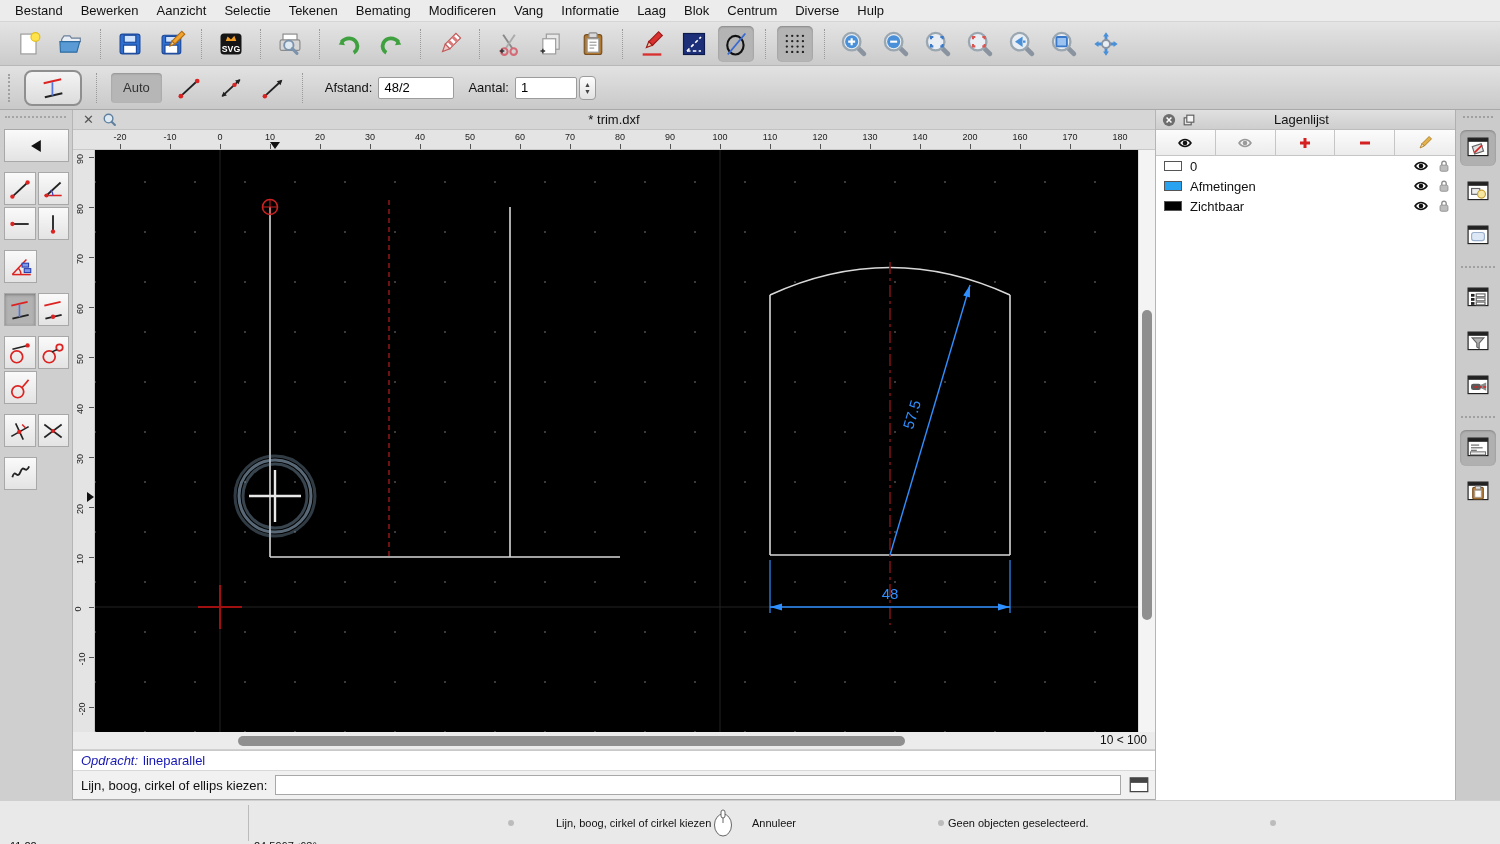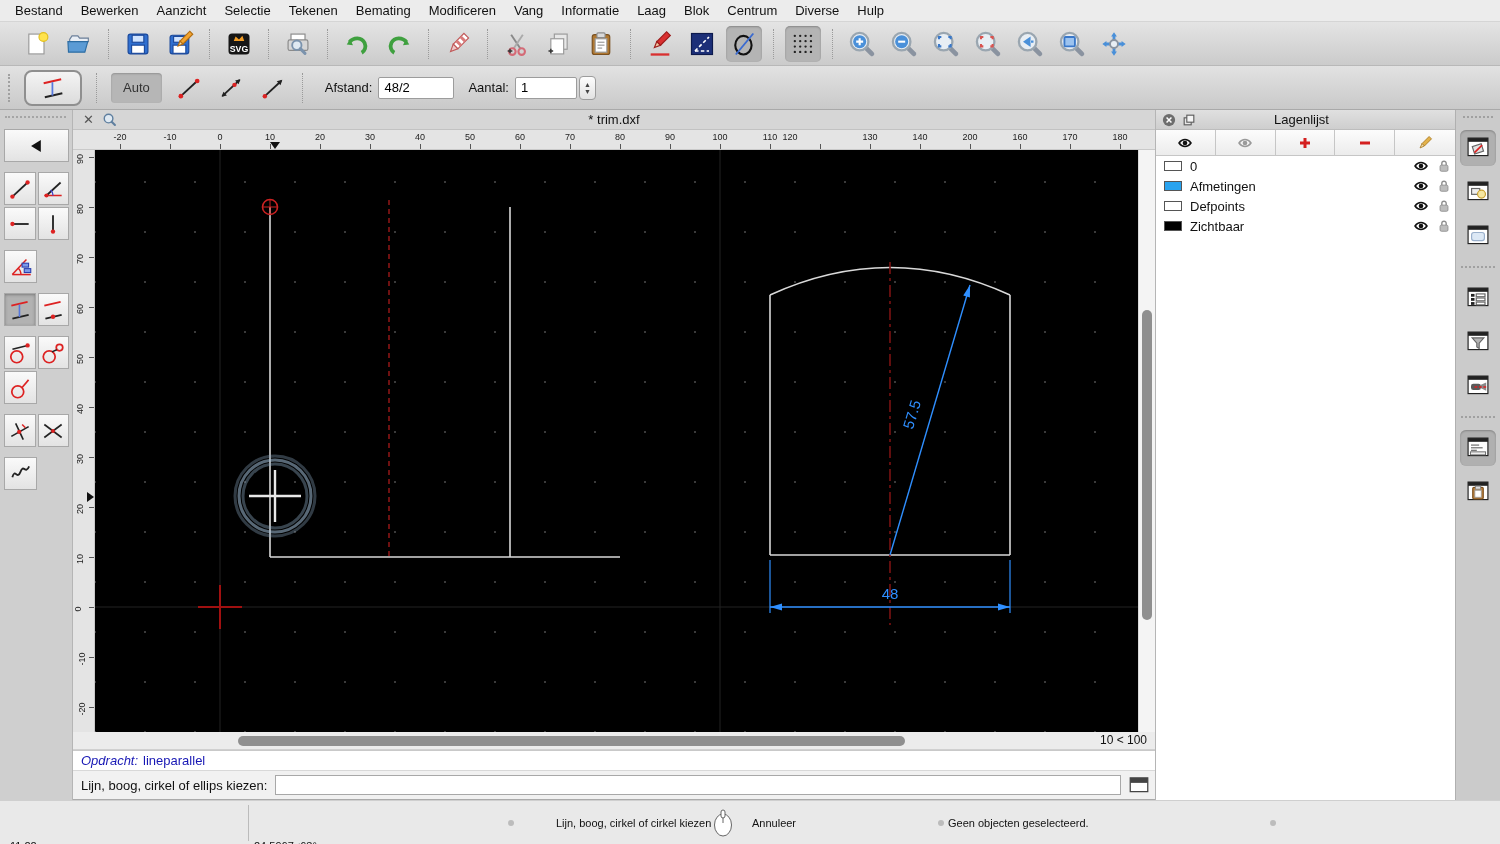--- a/index.html
+++ b/index.html
@@ -7,21 +7,21 @@
   *{box-sizing:border-box;}
   #app{width:1500px;height:844px;display:flex;flex-direction:column;}
 
   
   #menubar{height:22px;background:#ececec;display:flex;align-items:center;
     padding-left:6px;font-size:13px;color:#111;border-bottom:1px solid #d5d5d5;flex:0 0 22px;}
   .menu-item{padding:0 9px;cursor:default;white-space:nowrap;}
 
   
   #toolbar1{height:44px;flex:0 0 44px;background:linear-gradient(#e4e4e4,#cbcbcb);
-    display:flex;align-items:center;padding-left:16px;border-bottom:1px solid #b8b8b8;}
+    display:flex;align-items:center;padding-left:8px;border-bottom:1px solid #b8b8b8;}
   #toolbar2{height:44px;flex:0 0 44px;background:linear-gradient(#e2e2e2,#c9c9c9);
     display:flex;align-items:center;padding-left:6px;border-bottom:1px solid #a9a9a9;font-size:13px;}
   .tb-btn{width:36px;height:36px;display:flex;align-items:center;justify-content:center;
     border-radius:5px;margin:0 3px;}
   .tb-btn svg{width:28px;height:28px;}
   .tb-btn.sel{background:#b4b4b4;box-shadow:inset 0 1px 2px rgba(0,0,0,.25);}
   .tb-sep{width:1px;height:30px;border-left:1px dotted #9a9a9a;margin:0 8px;}
   .tb-handle{width:4px;height:28px;border-left:2px dotted #a0a0a0;margin:0 6px 0 2px;}
   #current-tool{width:58px;height:36px;border:2px solid #8f8f8f;border-radius:8px;
     background:linear-gradient(#f4f4f4,#dcdcdc);display:flex;align-items:center;justify-content:center;margin:0 6px;}
@@ -540,21 +540,21 @@
           <div class="h-lab" style="left: 497px;">70</div>
           <div class="h-tick" style="left: 547px;"></div>
           <div class="h-lab" style="left: 547px;">80</div>
           <div class="h-tick" style="left: 597px;"></div>
           <div class="h-lab" style="left: 597px;">90</div>
           <div class="h-tick" style="left: 647px;"></div>
           <div class="h-lab" style="left: 647px;">100</div>
           <div class="h-tick" style="left: 697px;"></div>
           <div class="h-lab" style="left: 697px;">110</div>
           <div class="h-tick" style="left: 747px;"></div>
-          <div class="h-lab" style="left: 717px; text-align: right;">120</div>
+          <div class="h-lab" style="left: 747px; text-align: right;">120</div>
           <div class="h-tick" style="left: 797px;"></div>
           <div class="h-lab" style="left: 797px;">130</div>
           <div class="h-tick" style="left: 847px;"></div>
           <div class="h-lab" style="left: 847px;">140</div>
           <div class="h-tick" style="left: 897px;"></div>
           <div class="h-lab" style="left: 897px;">200</div>
           <div class="h-tick" style="left: 947px;"></div>
           <div class="h-lab" style="left: 947px;">160</div>
           <div class="h-tick" style="left: 997px;"></div>
           <div class="h-lab" style="left: 997px; text-align: center;">170</div>
@@ -736,36 +736,20 @@
               </svg>
             </span>
             <span class="layer-ic">
               <svg width="14" height="14" viewBox="0 0 16 16">
                 <rect x="3.5" y="7" width="9" height="7" rx="1.5" fill="#bdbdbd" stroke="#8f8f8f"></rect>
                 <path d="M5.5 7V5a2.5 2.5 0 0 1 5 0v2" fill="none" stroke="#8f8f8f" stroke-width="1.6"></path>
               </svg>
             </span>
           </div>
           <div class="layer-row">
-            <div class="layer-swatch" style="background: rgb(255, 255, 255);"></div>
-            <div class="layer-name">Defpoints</div>
-            <span class="layer-ic">
-              <svg width="16" height="16" viewBox="0 0 16 16">
-                <path d="M2 8c3.2-4.6 8.8-4.6 12 0-3.2 4.6-8.8 4.6-12 0z" fill="none" stroke="#111" stroke-width="1.5"></path>
-                <circle cx="8" cy="8" r="2.3" fill="#111"></circle>
-              </svg>
-            </span>
-            <span class="layer-ic">
-              <svg width="14" height="14" viewBox="0 0 16 16">
-                <rect x="3.5" y="7" width="9" height="7" rx="1.5" fill="#bdbdbd" stroke="#8f8f8f"></rect>
-                <path d="M5.5 7V5a2.5 2.5 0 0 1 5 0v2" fill="none" stroke="#8f8f8f" stroke-width="1.6"></path>
-              </svg>
-            </span>
-          </div>
-          <div class="layer-row">
             <div class="layer-swatch" style="background: rgb(0, 0, 0);"></div>
             <div class="layer-name">Zichtbaar</div>
             <span class="layer-ic">
               <svg width="16" height="16" viewBox="0 0 16 16">
                 <path d="M2 8c3.2-4.6 8.8-4.6 12 0-3.2 4.6-8.8 4.6-12 0z" fill="none" stroke="#111" stroke-width="1.5"></path>
                 <circle cx="8" cy="8" r="2.3" fill="#111"></circle>
               </svg>
             </span>
             <span class="layer-ic">
               <svg width="14" height="14" viewBox="0 0 16 16">

